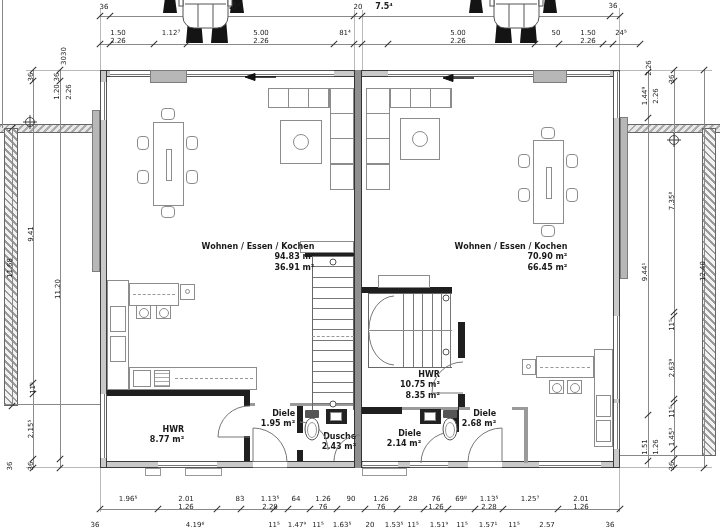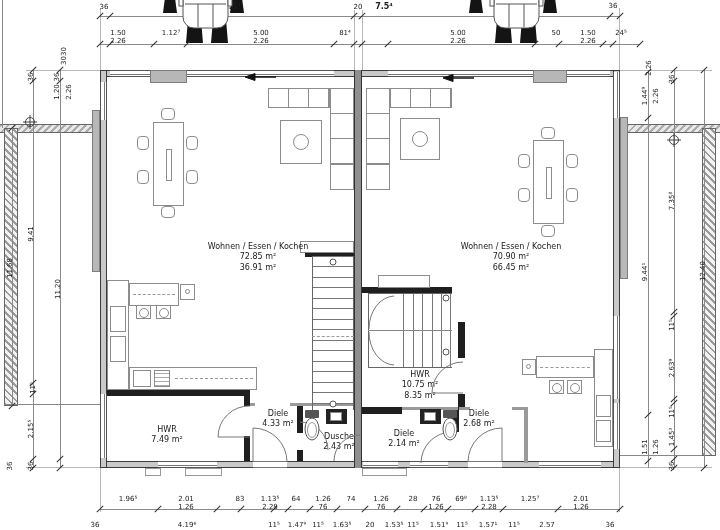--- a/index.html
+++ b/index.html
@@ -39,21 +39,21 @@
   .stairH{position:absolute;box-sizing:border-box;border-top:1px solid #666;border-bottom:1px solid #666;
           background:repeating-linear-gradient(90deg,#777 0 1px,transparent 1px 9.4px);}
   
   .dim{position:absolute;transform:translate(-50%,-50%);font-size:7px;line-height:1.15;text-align:center;white-space:nowrap;color:var(--text);}
   .dim.v{transform:translate(-50%,-50%) rotate(-90deg);}
   .dim.b{font-weight:bold;font-size:8px;}
   .dimline{position:absolute;background:var(--line);}
   .tick{position:absolute;width:9px;height:1px;background:#2e2e2e;transform:translate(-50%,-50%) rotate(-45deg);}
   .xline{position:absolute;background:#b9b9b9;}
   
-  .rlabel{position:absolute;transform:translateX(-50%);font-size:8px;line-height:1.3;text-align:center;white-space:nowrap;color:#1a1a1a;}
+  .rlabel{position:absolute;transform:translateX(-50%);font-size:8px;line-height:1.3;text-align:right;white-space:nowrap;color:#1a1a1a;font-weight:bold;}
   svg.overlay{position:absolute;left:0;top:0;pointer-events:none;}
 </style>
 </head>
 <body>
 
 <div id="plan">
 
   <div class="fence abs" style="left:0;top:124px;width:100px;height:9px"></div>
   <div class="fence abs" style="left:620px;top:124px;width:100px;height:9px"></div>
   <div class="hedge abs" style="left:4px;top:128px;width:14px;height:278px"></div>
@@ -202,35 +202,35 @@
   <div class="f" style="left:596px;top:395px;width:15px;height:22px"></div>
   <div class="f" style="left:596px;top:420px;width:15px;height:22px"></div>
 
   <div class="abs" style="left:326px;top:409px;width:21px;height:15px;background:#222"></div>
   <div class="abs" style="left:330px;top:412px;width:12px;height:9px;background:#fff;border:1px solid #888"></div>
   <div class="abs" style="left:420px;top:409px;width:21px;height:15px;background:#222"></div>
   <div class="abs" style="left:424px;top:412px;width:12px;height:9px;background:#fff;border:1px solid #888"></div>
 
   <div class="rlabel" style="left:258px;top:242px">
     <div>Wohnen / Essen / Kochen</div>
-    <div>72.85 m²</div>
+    <div>94.83 m²</div>
     <div>36.91 m²</div>
   </div>
   <div class="rlabel" style="left:511px;top:242px">
     <div>Wohnen / Essen / Kochen</div>
     <div>70.90 m²</div>
     <div>66.45 m²</div>
   </div>
   <div class="rlabel" style="left:167px;top:425px">
     <div>HWR</div>
-    <div>7.49 m²</div>
+    <div>8.77 m²</div>
   </div>
   <div class="rlabel" style="left:278px;top:409px">
     <div>Diele</div>
-    <div>4.33 m²</div>
+    <div>1.95 m²</div>
   </div>
   <div class="rlabel" style="left:339px;top:432px">
     <div>Dusche</div>
     <div>2.43 m²</div>
   </div>
   <div class="rlabel" style="left:420px;top:370px">
     <div>HWR</div>
     <div>10.75 m²</div>
     <div>8.35 m²</div>
   </div>
@@ -451,21 +451,21 @@
         <div>2.28</div>
       </span>
       <span class="dim" style="left: 296px; top: 499px;">
         <div>64</div>
       </span>
       <span class="dim" style="left: 323px; top: 503px;">
         <div>1.26</div>
         <div>76</div>
       </span>
       <span class="dim" style="left: 351px; top: 499px;">
-        <div>74</div>
+        <div>90</div>
       </span>
       <span class="dim" style="left: 381px; top: 503px;">
         <div>1.26</div>
         <div>76</div>
       </span>
       <span class="dim" style="left: 413px; top: 499px;">
         <div>28</div>
       </span>
       <span class="dim" style="left: 436px; top: 503px;">
         <div>76</div>
@@ -481,21 +481,21 @@
       <span class="dim" style="left: 530px; top: 499px;">
         <div>1.25⁷</div>
       </span>
       <span class="dim" style="left: 581px; top: 503px;">
         <div>2.01</div>
         <div>1.26</div>
       </span>
       <span class="dim" style="left: 95px; top: 525px;">
         <div>36</div>
       </span>
-      <span class="dim" style="left: 187px; top: 525px;">
+      <span class="dim" style="left: 195px; top: 525px;">
         <div>4.19⁶</div>
       </span>
       <span class="dim" style="left: 274px; top: 525px;">
         <div>11⁵</div>
       </span>
       <span class="dim" style="left: 297px; top: 525px;">
         <div>1.47⁹</div>
       </span>
       <span class="dim" style="left: 318px; top: 525px;">
         <div>11⁵</div>

